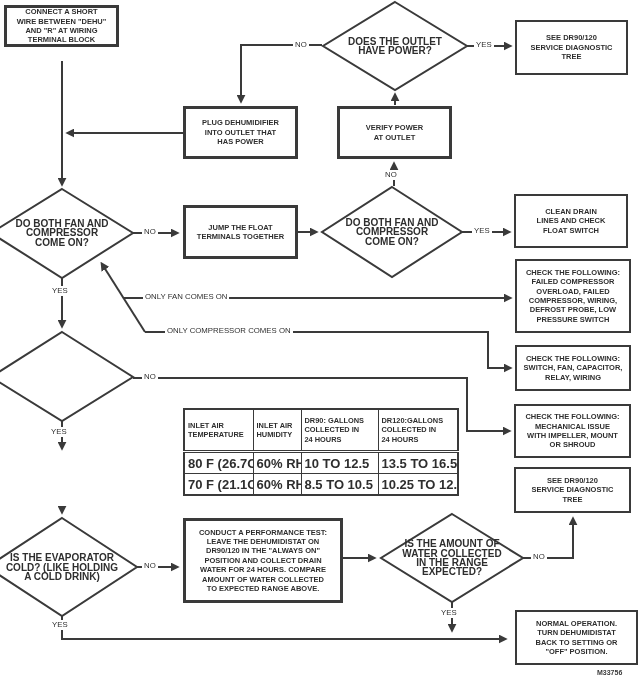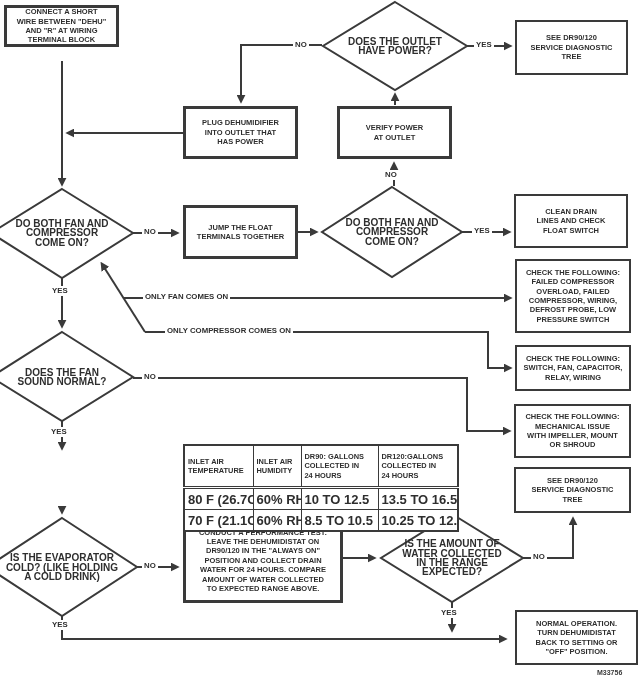--- a/index.html
+++ b/index.html
@@ -15,25 +15,25 @@
     white-space:pre;color:#2e2e2e;
   }
   .box.thick{border-width:3px;}
   .dtext{
     position:absolute;display:flex;align-items:center;justify-content:center;
     text-align:center;font-size:10px;line-height:9.4px;font-weight:700;
     white-space:pre;color:#2e2e2e;
   }
   .lbl{
     position:absolute;background:#ffffff;padding:0 2px;font-size:7.8px;
-    line-height:10px;font-weight:700;color:#2e2e2e;white-space:nowrap;
+    line-height:10px;font-weight:400;color:#2e2e2e;white-space:nowrap;
   }
   .perf{
     position:absolute;left:183px;top:408px;width:274px;
-    border-collapse:collapse;table-layout:fixed;background:#ffffff;margin-top:36px;
+    border-collapse:collapse;table-layout:fixed;background:#ffffff;
   }
   .perf th,.perf td{
     border:1px solid #3a3a3a;font-weight:700;color:#2e2e2e;
     padding:2px 3px;text-align:left;vertical-align:middle;overflow:hidden;
   }
   .perf{border:2px solid #3a3a3a;outline:none;}
   .perf th{font-size:7.4px;line-height:9.2px;white-space:pre;height:36px;border-bottom:3px double #3a3a3a;}
   .perf td{font-size:13px;line-height:9px;height:16px;white-space:nowrap;}
   .figno{
     position:absolute;left:597px;top:669px;font-size:7px;font-weight:700;color:#3a3a3a;
@@ -129,22 +129,20 @@
 "OFF" POSITION.</div>
 
   <div class="dtext" style="left:333px;top:30px;width:124px;height:32px">DOES THE OUTLET
 HAVE POWER?</div>
   <div class="dtext" style="left:4px;top:216px;width:116px;height:34px">DO BOTH FAN AND
 COMPRESSOR
 COME ON?</div>
   <div class="dtext" style="left:334px;top:215px;width:116px;height:34px">DO BOTH FAN AND
 COMPRESSOR
 COME ON?</div>
-  <div class="dtext" style="left:0px;top:366px;width:124px;height:22px">DOES THE FAN
-SOUND NORMAL?</div>
   <div class="dtext" style="left:-2px;top:551px;width:128px;height:33px">IS THE EVAPORATOR
 COLD? (LIKE HOLDING
 A COLD DRINK)</div>
   <div class="dtext" style="left:394px;top:538px;width:116px;height:40px">IS THE AMOUNT OF
 WATER COLLECTED
 IN THE RANGE
 EXPECTED?</div>
 
   <div class="lbl" style="left:293px;top:40px">NO</div>
   <div class="lbl" style="left:474px;top:40px">YES</div>

